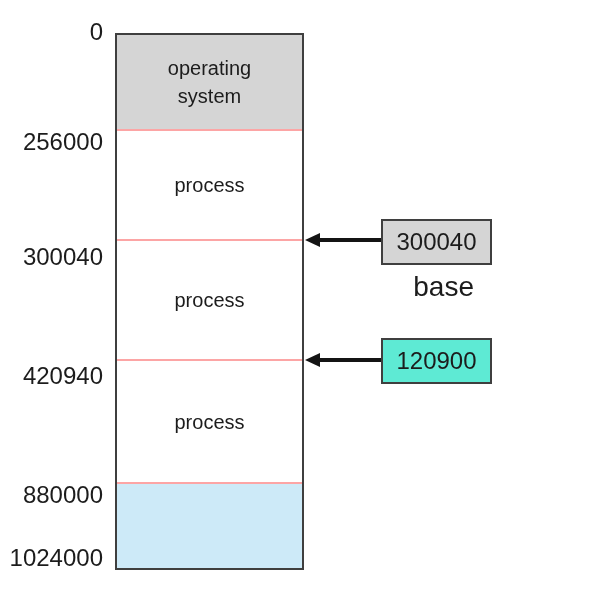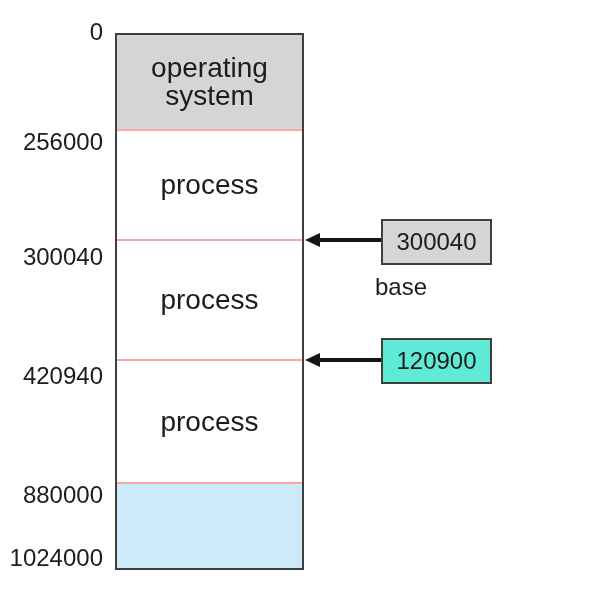--- a/index.html
+++ b/index.html
@@ -30,21 +30,21 @@
     flex-direction: column;
     background: #ffffff;
   }
   .seg {
     box-sizing: border-box;
     flex: none;
     display: flex;
     align-items: center;
     justify-content: center;
     text-align: center;
-    font-size: 28px;
+    font-size: 20px;
     line-height: 28px;
   }
   .seg + .seg { border-top: 2px solid #fca5a5; }
   .seg-os    { height: 94px;  background: #d5d5d5; }
   .seg-p1    { height: 110px; background: #ffffff; }
   .seg-p2    { height: 120px; background: #ffffff; }
   .seg-p3    { height: 123px; background: #ffffff; }
   .seg-free  { height: 86px;  background: #cdeaf8; }
   .seg-os span { display: inline-block; max-width: 130px; }
 
@@ -76,24 +76,24 @@
     box-sizing: border-box;
     display: flex;
     align-items: center;
     justify-content: center;
     font-size: 24px;
   }
   .reg-box-base  { top: 219px; }
   .reg-box-limit { top: 338px; }
   .reg-caption {
     position: absolute;
-    left: 375px;
+    left: 363px;
     width: 111px;
-    text-align: left;
-    font-size: 24px;
+    text-align: right;
+    font-size: 28px;
     line-height: 26px;
   }
   .reg-caption-base  { top: 274px; }
   .reg-caption-limit { top: 391px; }
 
   
   .arrow {
     position: absolute;
     left: 305px;
     width: 76px;

